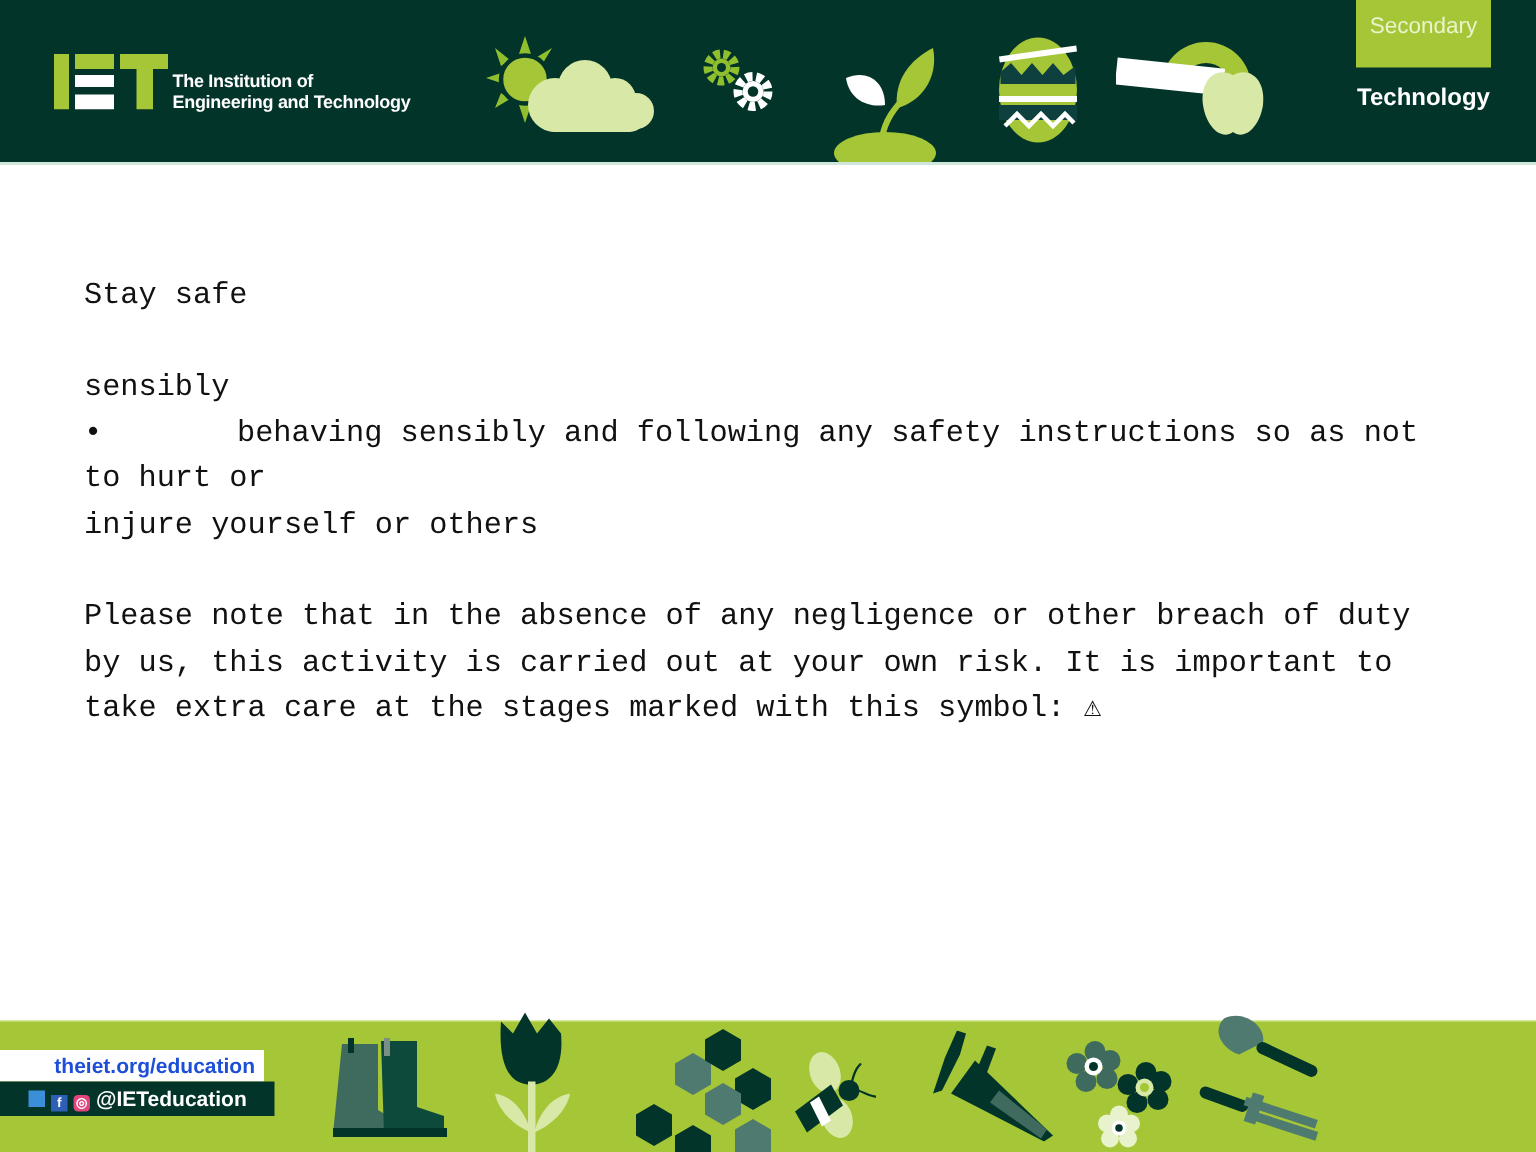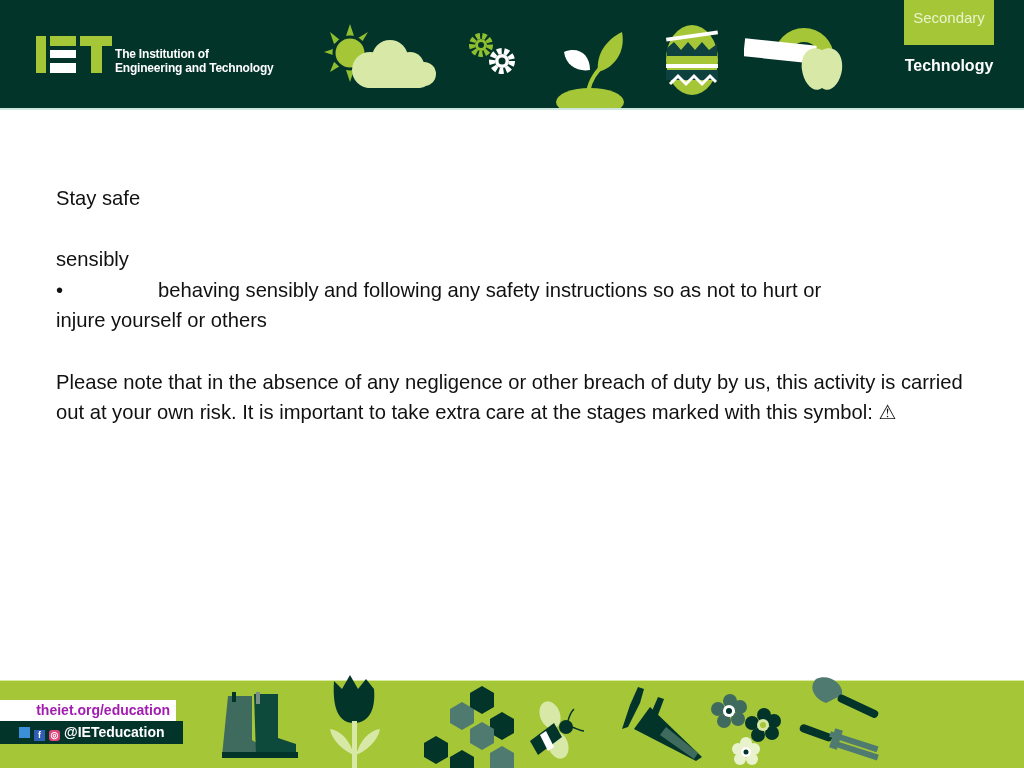--- a/index.html
+++ b/index.html
@@ -31,33 +31,33 @@
   .edu-label {
     position:absolute; left:904px; top:57px; width:90px; text-align:center;
     color:#ffffff; font-size:16px; font-weight:bold;
   }
 
   .content {
     position:absolute; left:56px; top:183px; width:920px;
     font-family:"Liberation Sans", sans-serif;
     font-size:20.2px; line-height:30.6px; color:#111111;
   }
-  .content p { margin:0; }
+  .content p { margin:0;font-family:Liberation Mono, monospace; }
   .gap { height:30.6px; }
   .bullet-row { position:relative; }
   .bullet { display:inline-block; width:102px; }
   .warn { font-size:20px; }
 
   .footer {
     position:absolute; left:0; top:681px; width:1024px; height:87px; background:#a5c637;
   }
   .footer-top-line { position:absolute; left:0; top:680px; width:1024px; height:2px; background:#d8eaa0; }
   .url-box {
     position:absolute; left:0; top:700px; width:176px; height:21px; background:#ffffff;
-    color:#a21caf; font-weight:bold; font-size:14px; line-height:21px; text-align:right;
+    color:#1d4ed8; font-weight:bold; font-size:14px; line-height:21px; text-align:right;
     box-sizing:border-box; padding-right:6px;
   }
   .social-box {
     position:absolute; left:0; top:721px; width:183px; height:23px; background:#03342a;
     color:#ffffff; font-weight:bold; font-size:14px; line-height:23px;
     box-sizing:border-box; padding-left:19px; white-space:nowrap;
   }
   .soc { display:inline-block; width:11px; height:11px; vertical-align:-1px; margin-right:4px; font-size:9px; line-height:11px; text-align:center; color:#fff; }
   .soc.tw { background:#3b8ed8; }
   .soc.fb { background:#2f5fb4; }

